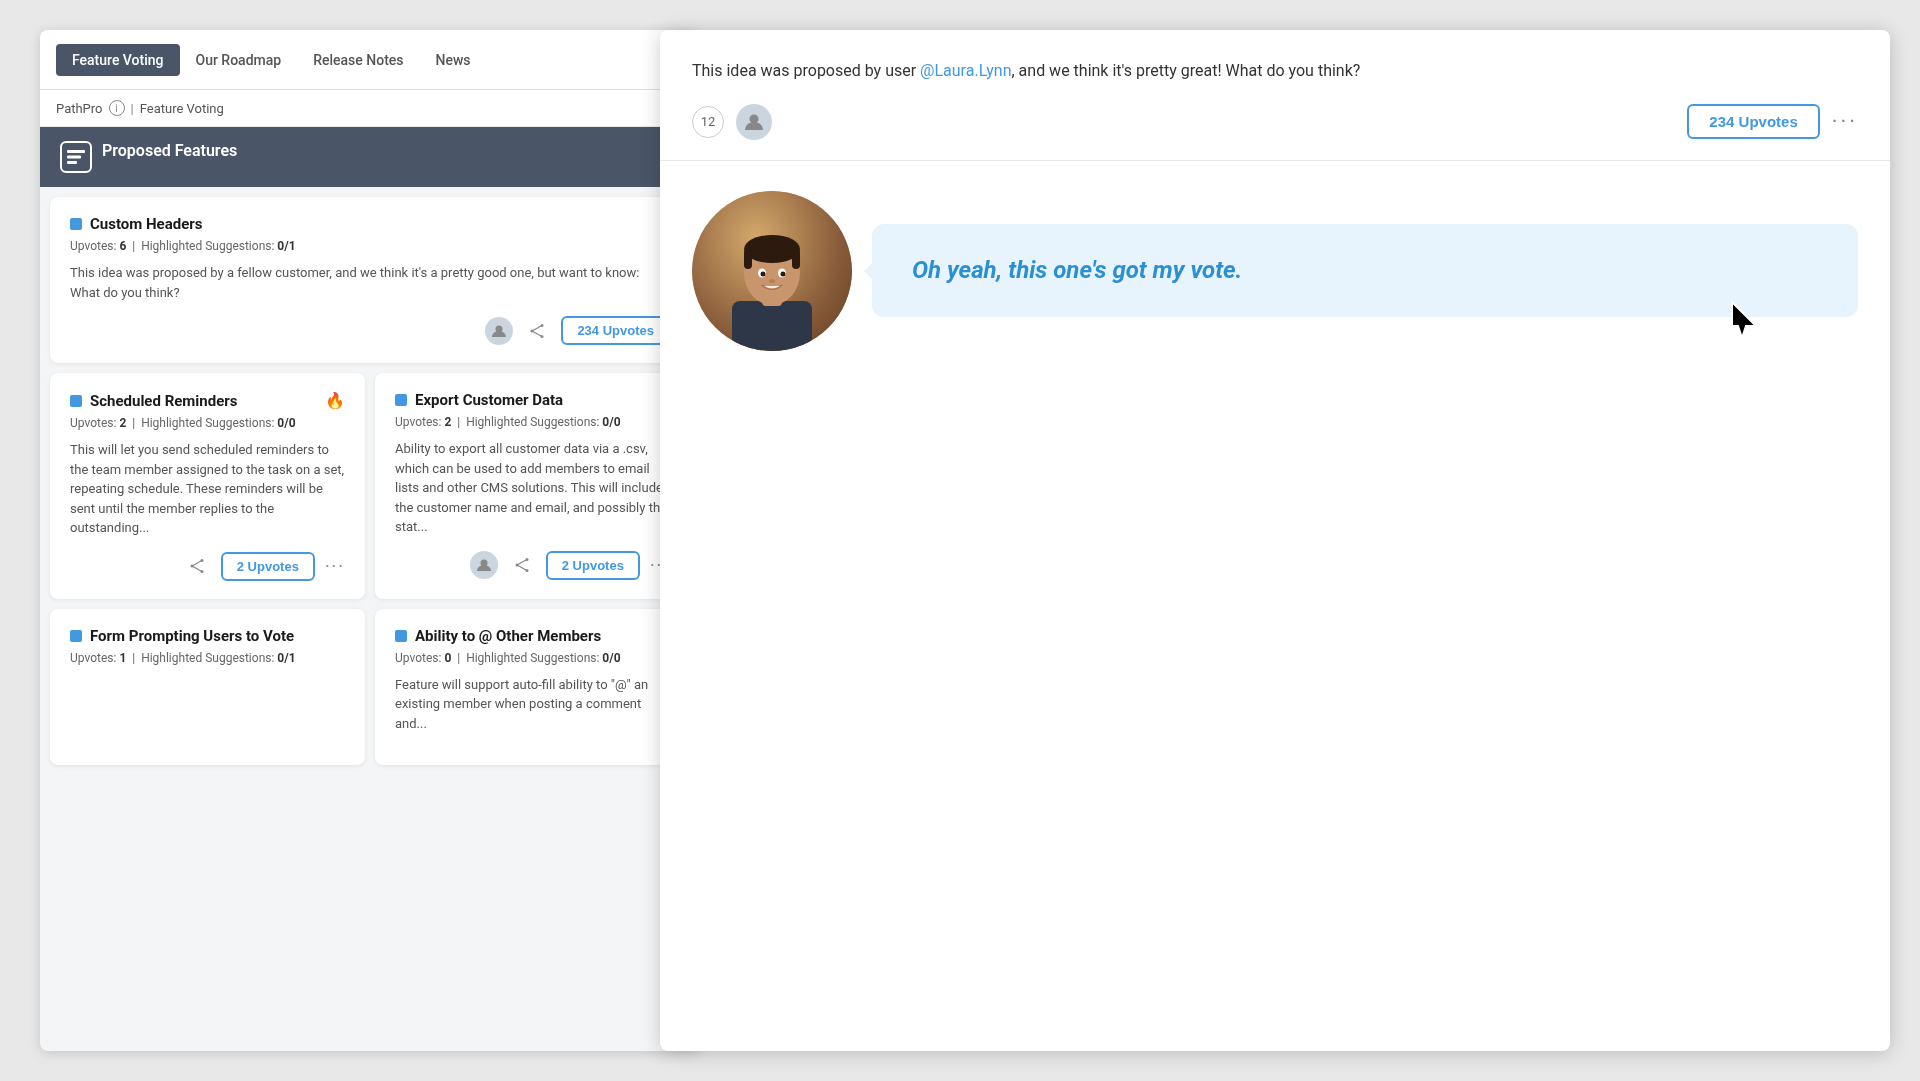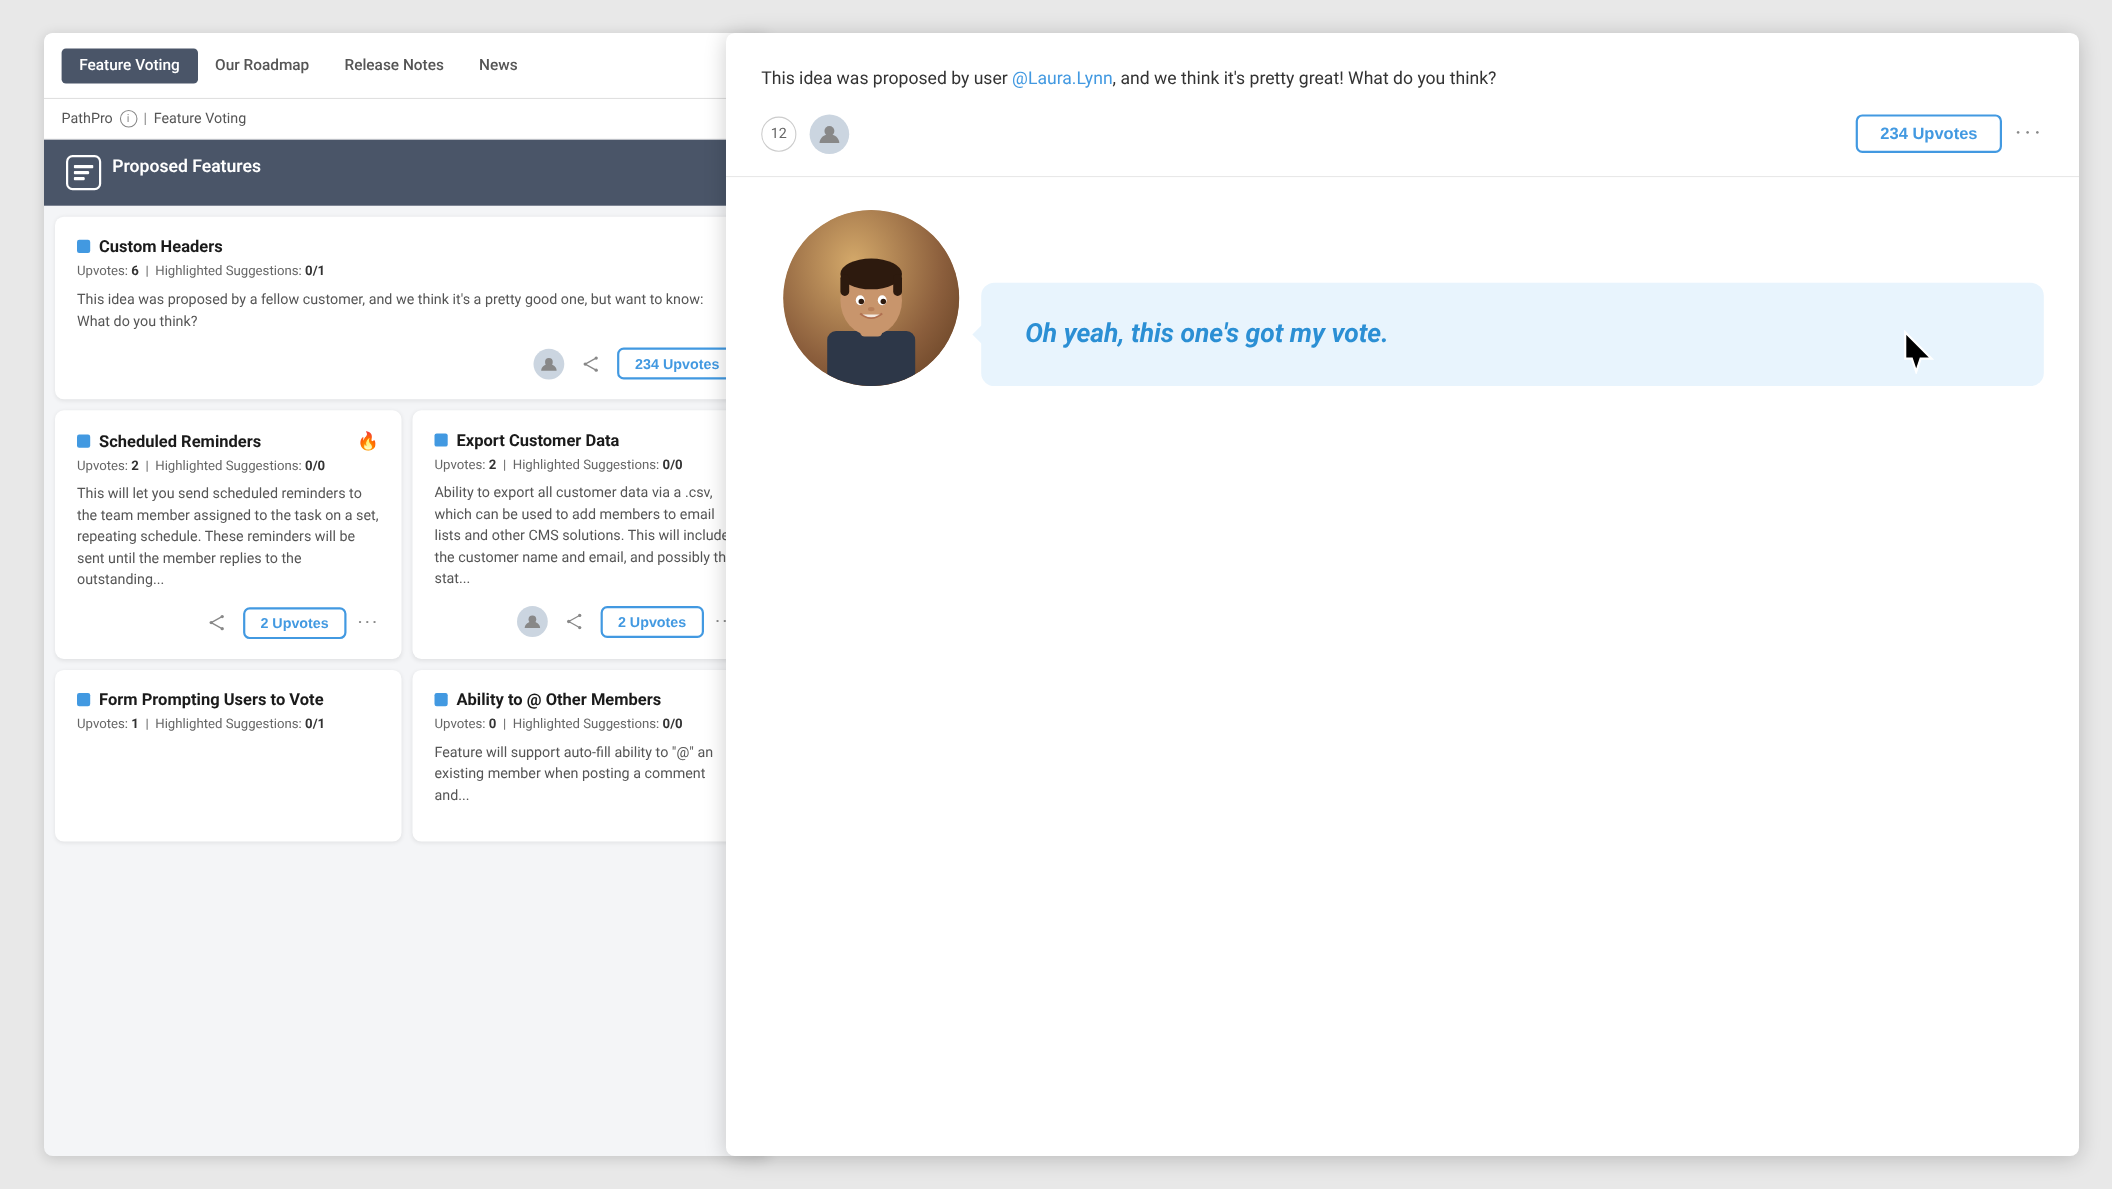--- a/index.html
+++ b/index.html
@@ -268,23 +268,22 @@
       font-size: 22px;
       cursor: pointer;
       letter-spacing: 3px;
     }
 
     
     .testimonial-area {
       position: relative;
       padding: 30px 32px;
       display: flex;
-      align-items: flex-end;
+      align-items: center;
       gap: 0;
-      margin-left: 20px;
     }
     .avatar-large {
       width: 160px;
       height: 160px;
       border-radius: 50%;
       background: linear-gradient(135deg, #c8a882, #8b6348);
       flex-shrink: 0;
       overflow: hidden;
       display: flex;
       align-items: center;

